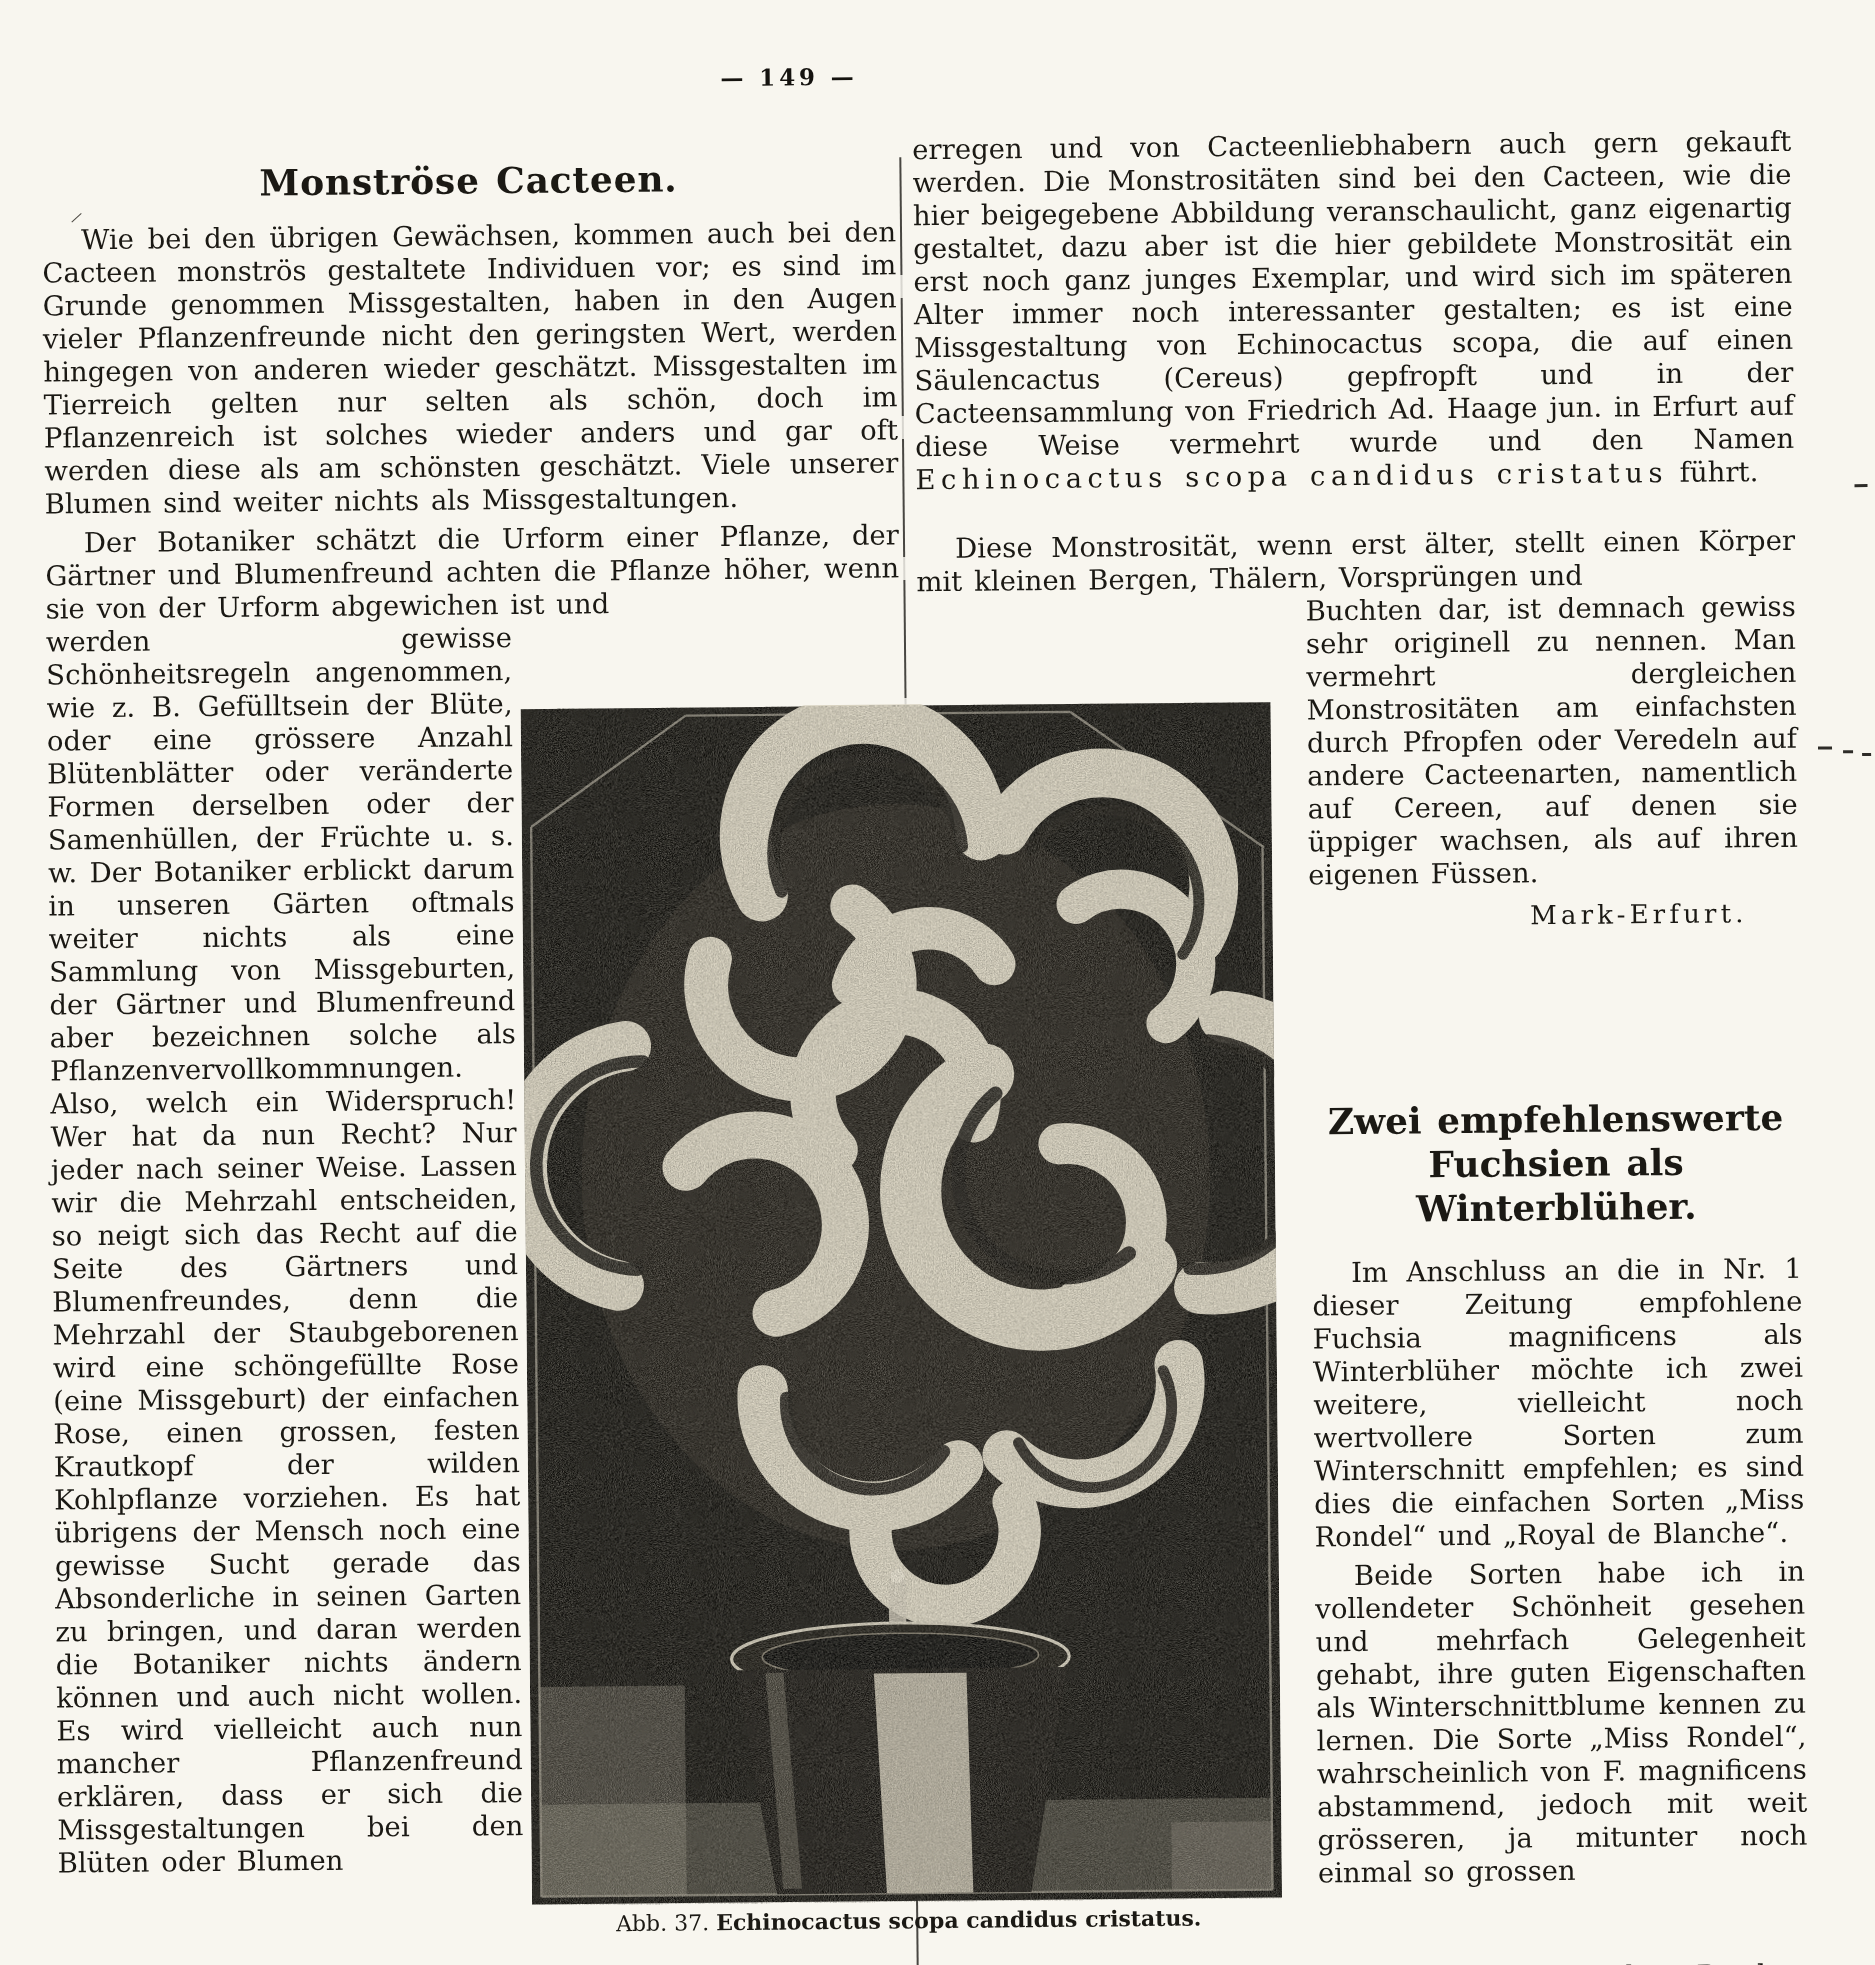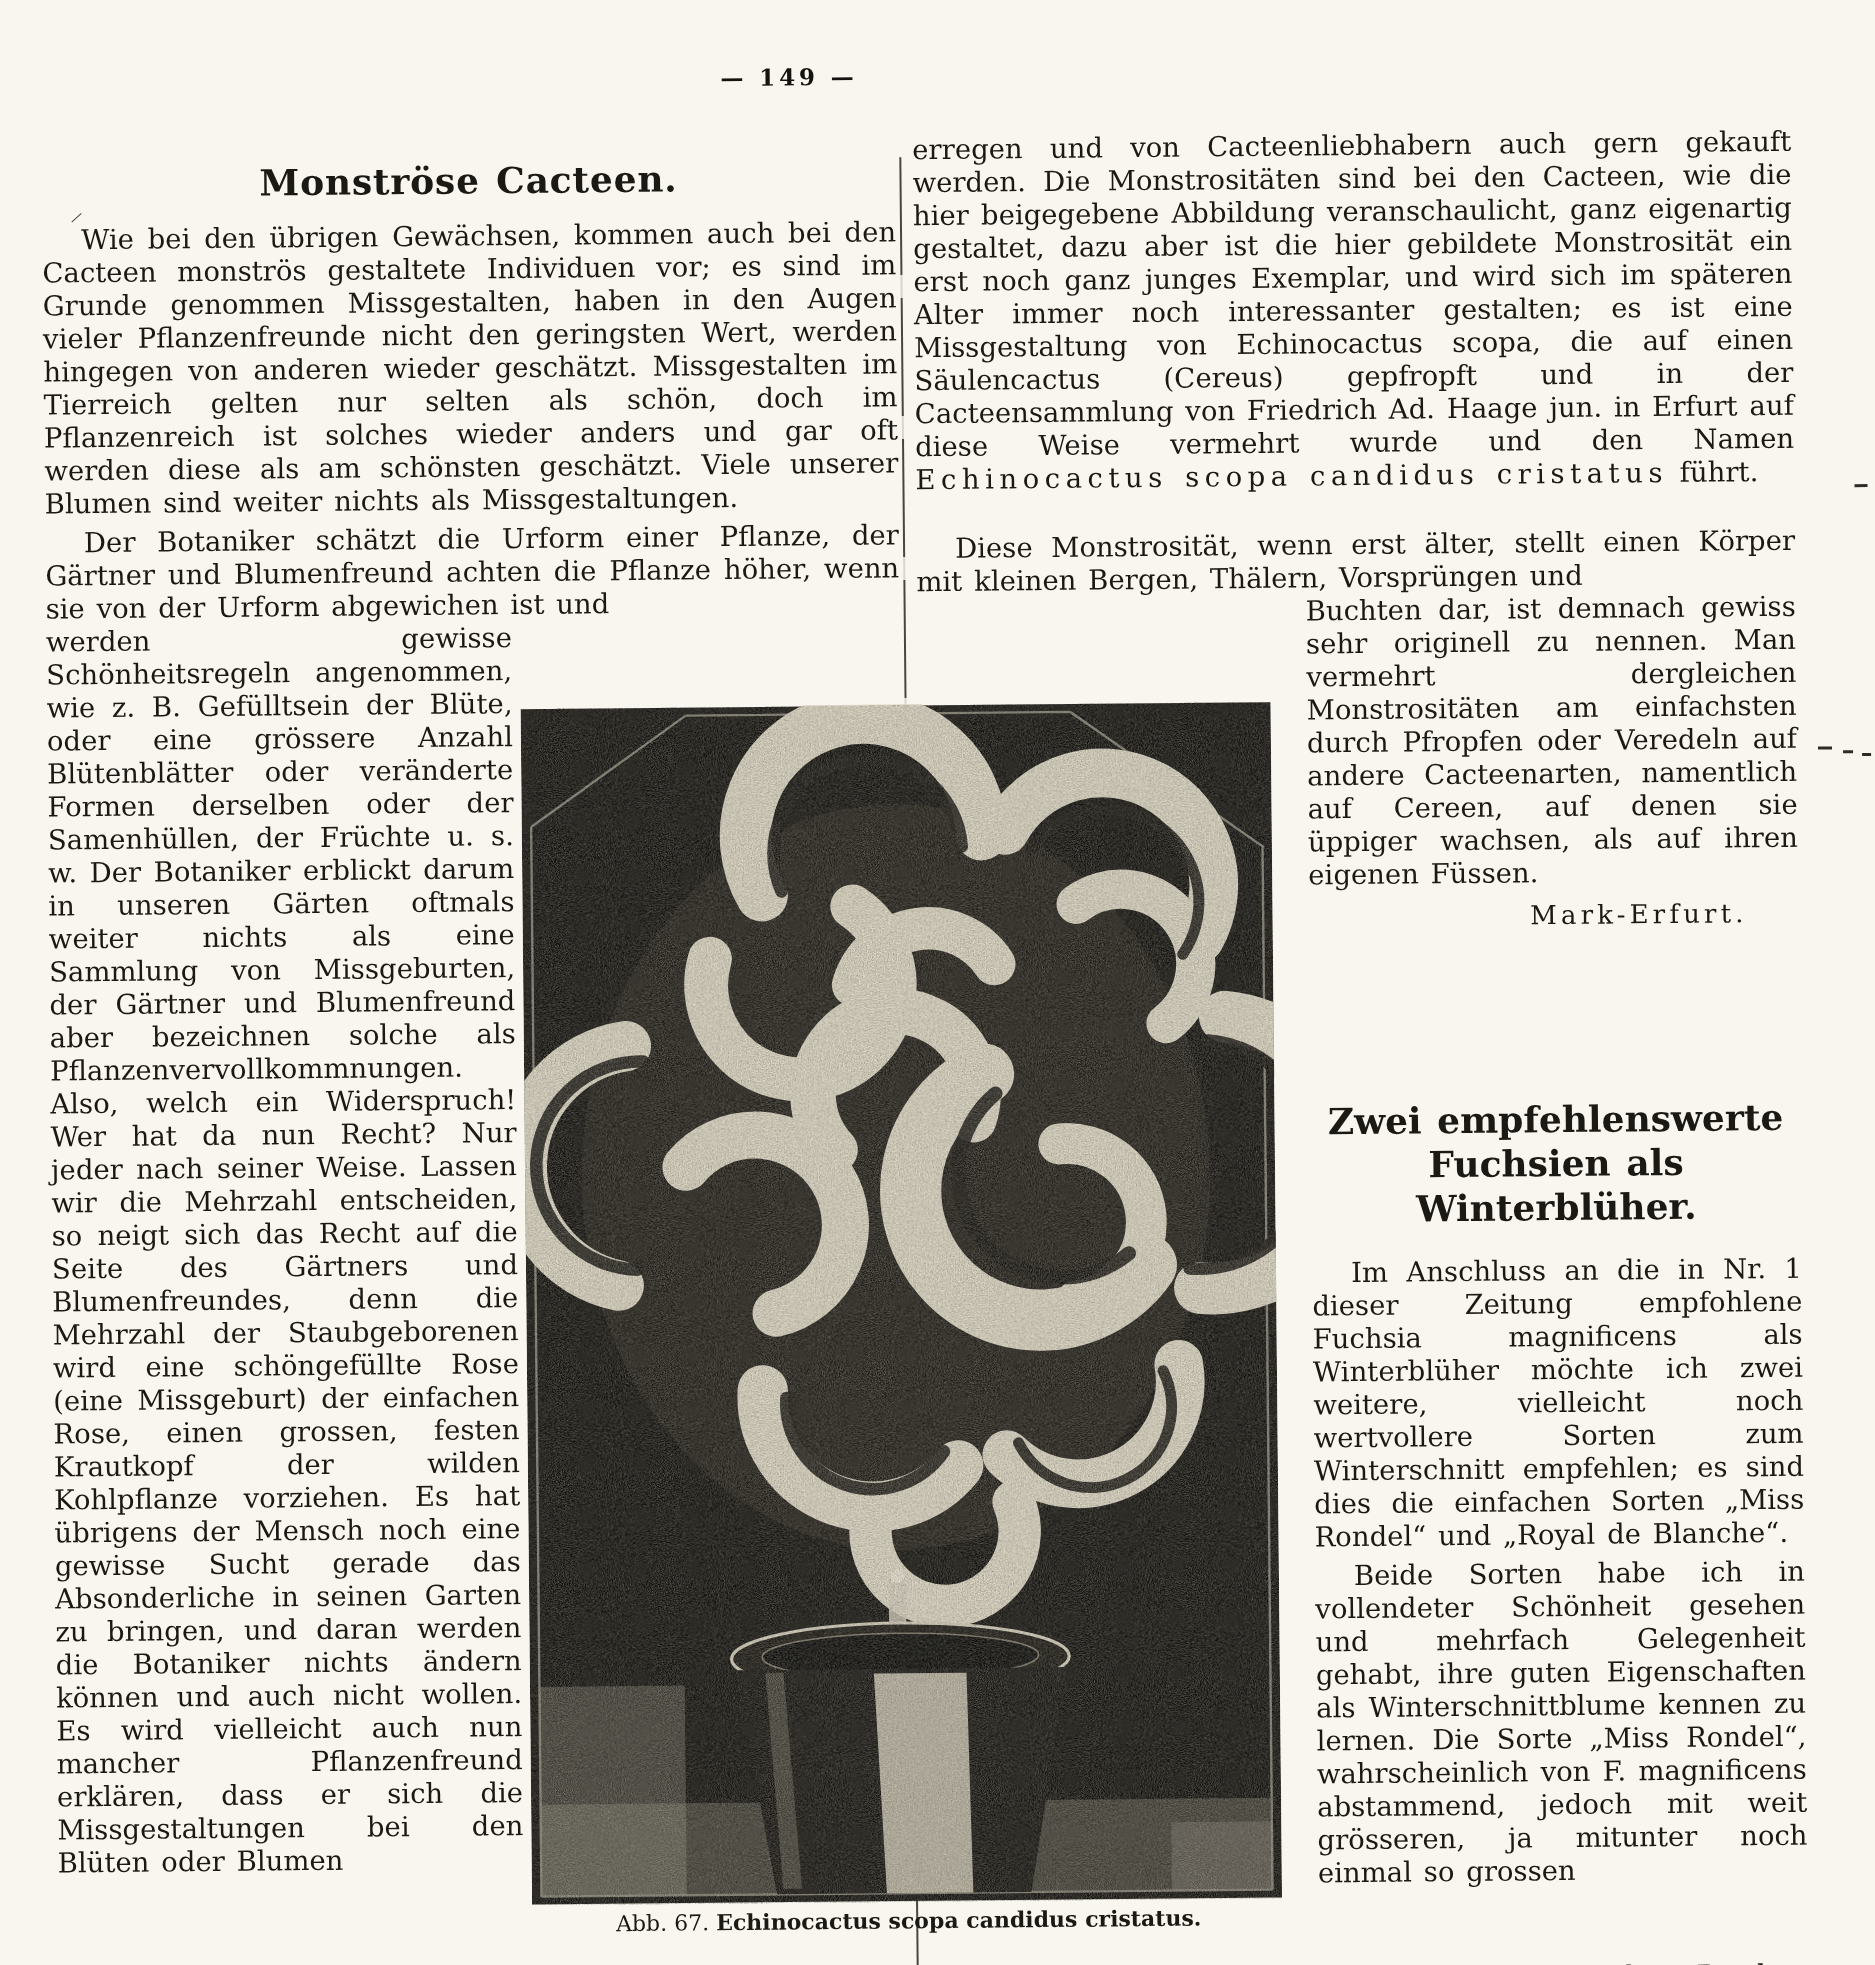--- a/index.html
+++ b/index.html
@@ -146,21 +146,21 @@
         <ellipse cx="472" cy="1210" rx="176" ry="29" fill="#060605" stroke="#777163" stroke-width="2"></ellipse>
         <path d="M 262 1226 L 312 1512 L 636 1512 L 684 1226 Z" fill="#12100d"></path>
         <path d="M 438 1232 L 452 1512 L 562 1512 L 556 1232 Z" fill="#c6c0ae" opacity="0.9"></path>
         <path d="M 300 1230 L 320 1505 L 344 1505 L 323 1230 Z" fill="#6e6a5e" opacity="0.5"></path>
 
         <rect x="0" y="0" width="955" height="1522" filter="url(#grainL)" opacity="0.45"></rect>
         <rect x="0" y="0" width="955" height="1522" filter="url(#grainD)" opacity="0.5"></rect>
       </svg>
     </div>
 
-    <div class="caption"><span>Abb. 67.</span> <b>Echinocactus scopa candidus cristatus.</b></div>
+    <div class="caption"><span>Abb. 37.</span> <b>Echinocactus scopa candidus cristatus.</b></div>
 
     <div class="artifact" style="left:1860px; top:493px; width:12.6px; height:3.1px;"></div>
     <div class="artifact" style="left:1821px; top:755px; width:14px; height:3.1px;"></div>
     <div class="artifact" style="left:1846px; top:759px; width:10.2px; height:3.1px;"></div>
     <div class="artifact" style="left:1865px; top:762px; width:9.4px; height:3.1px;"></div>
 
   </div>
 </div>
 
 

